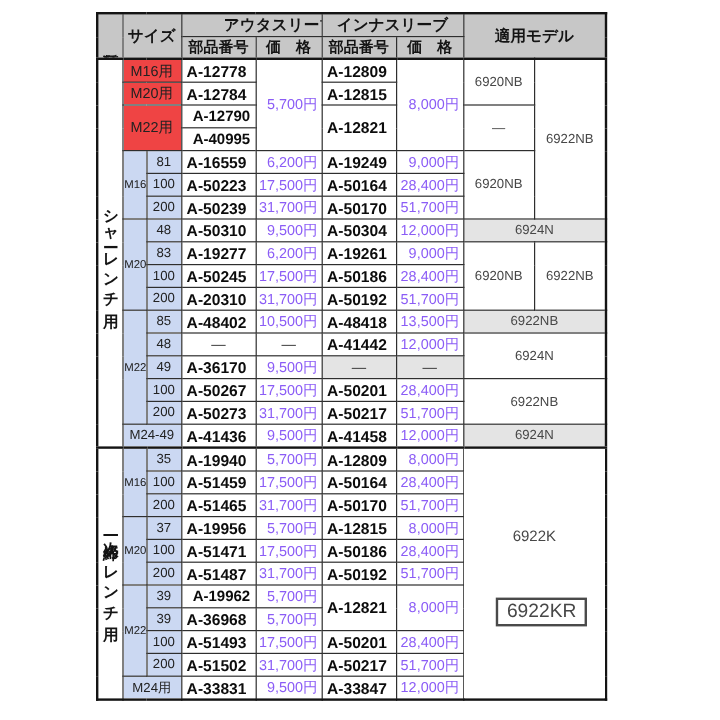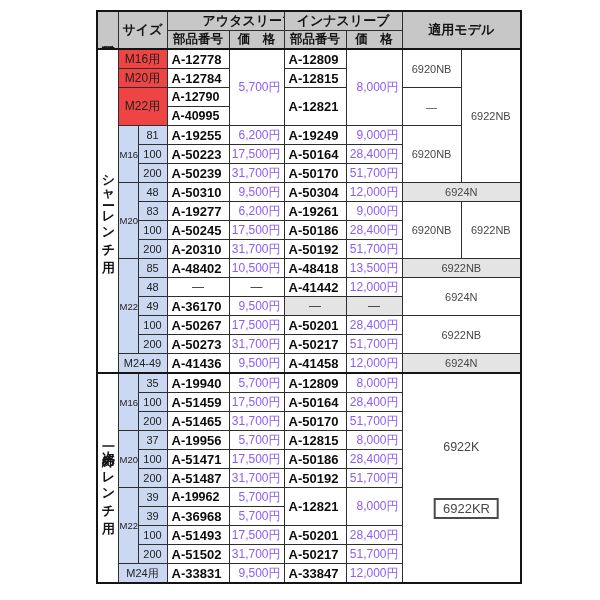--- a/index.html
+++ b/index.html
@@ -1,21 +1,21 @@
 <!DOCTYPE html>
 <html><head>
 <meta charset="utf-8">
 <style>
   html,body{margin:0;padding:0;}
   body{
     width:600px;height:600px;position:relative;background:#ffffff;
     font-family:"Liberation Sans","DejaVu Sans",sans-serif;
     -webkit-font-smoothing:antialiased;
   }
-  .wrap{position:absolute;left:96px;top:10px;}
+  .wrap{position:absolute;left:80px;top:10px;}
   table{
     border-collapse:collapse;table-layout:fixed;width:424px;
     border:2px solid #141414;
   }
   td{
     border:1px solid #2e2e2e;height:18px;padding:0 2px;
     font-size:12px;color:#141414;white-space:nowrap;overflow:hidden;
     vertical-align:middle;background:#ffffff;
   }
   
@@ -34,37 +34,37 @@
   td.vtx span{
     writing-mode:vertical-rl;font-weight:bold;font-size:13px;
     letter-spacing:2px;line-height:1.1;
   }
   
   td.sz{background:#cbd8f2;text-align:center;font-size:11px;color:#222;}
   td.szb{background:#ef4444;text-align:center;font-size:12px;color:#222;}
   td.mlbl{background:#cbd8f2;text-align:center;font-size:9.5px;color:#222;padding:0 1px;}
   
   td.pn{font-weight:bold;font-size:13px;text-align:left;padding-left:4px;color:#0c0c0c;}
-  td.pn.ra{padding-right:4px;font-size:12.5px;}
+  td.pn.ra{text-align:right;padding-right:4px;font-size:12.5px;}
   td.pr{text-align:right;font-size:12px;color:#8b5cf6;padding-right:3px;}
   td.dash{text-align:center;font-weight:normal;font-size:12px;color:#333;}
   
   td.mdl{text-align:center;font-size:11px;color:#474747;padding:0 1px;}
   td.gray{background:#e4e4e4;}
   tr.sec2 td{border-top:2.5px solid #141414;}
   
   td.big{position:relative;padding:0;}
   td.big .main{
     position:absolute;top:66px;left:0;width:100%;text-align:center;
     font-size:12.5px;color:#474747;
   }
   td.big .badge{
     position:absolute;top:124px;left:50%;transform:translateX(-42%);
     border:2px solid #4a4a4a;background:#ffffff;padding:1px 7px;
-    font-size:13px;color:#474747;
+    font-size:16px;color:#474747;
   }
 </style>
 </head>
 <body>
 
 <div class="wrap">
 <table>
   <colgroup>
     <col style="width:21px">
         <col style="width:20px">
@@ -113,21 +113,21 @@
     <td class="pn" rowspan="2">A-12821</td>
     <td class="mdl" rowspan="2">—</td>
   </tr>
   <tr>
     <td class="pn ra">A-40995</td>
   </tr>
 
   <tr>
     <td class="mlbl" rowspan="3">M16</td>
     <td class="sz">81</td>
-    <td class="pn">A-19255</td>
+    <td class="pn">A-16559</td>
     <td class="pr">6,200円</td>
     <td class="pn">A-19249</td>
     <td class="pr">9,000円</td>
     <td class="mdl" rowspan="3">6920NB</td>
   </tr>
   <tr>
     <td class="sz">100</td>
     <td class="pn">A-50223</td>
     <td class="pr">17,500円</td>
     <td class="pn">A-50164</td>

